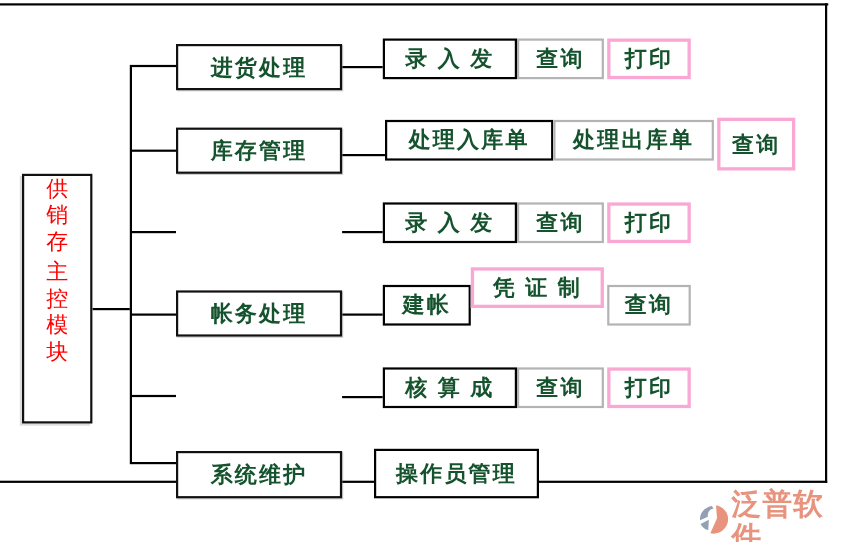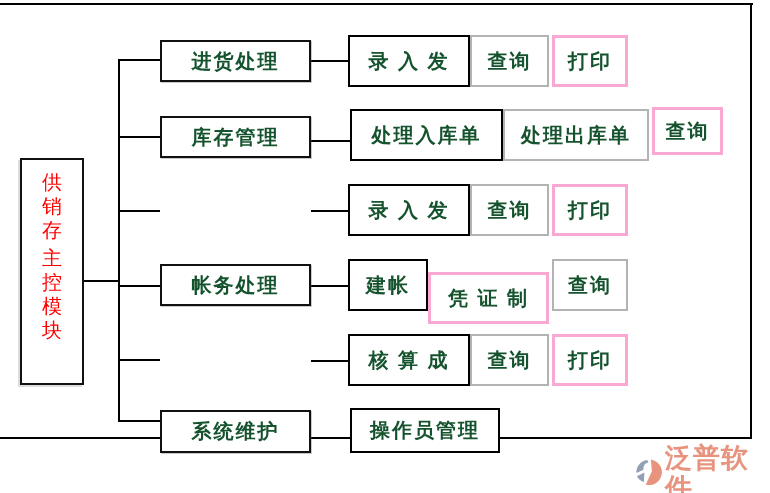--- a/index.html
+++ b/index.html
@@ -18,66 +18,66 @@
   .stub.s1{top:59px}.stub.s2{top:136px}.stub.s3{top:210px}
   .stub.s4{top:285px}.stub.s5{top:359px}.stub.s6{top:420px}
   .link{left:311px;width:37px;height:2px;}
   .link.k1{top:60px}.link.k2{top:140px;width:39px}.link.k3{top:210px}
   .link.k4{top:285px}.link.k5{top:360px}
   
   .root-box{
     position:absolute;left:20px;top:158px;width:64px;height:227px;
     border:2px solid #111;background:#fff;z-index:2;box-sizing:border-box;
     display:flex;flex-direction:column;align-items:center;justify-content:flex-start;
-    padding-top:10px;box-shadow:-2px 2px 0 rgba(120,120,120,.25);
+    box-shadow:-2px 2px 0 rgba(120,120,120,.25);
   }
   .root-text{
     width:24px;color:#fe0000;font-size:20px;line-height:24px;font-weight:400;
     word-break:break-all;text-align:center;
   }
   .root-text.second{margin-top:4px;}
   
   .module{
     position:absolute;left:160px;width:151px;height:42px;background:#fff;z-index:2;
     border:2px solid #111;box-sizing:border-box;display:flex;align-items:center;
     justify-content:center;box-shadow:1px 1px 0 rgba(100,100,100,.35);
   }
   .module.m1{top:40px}.module.m2{top:116px}.module.m3{top:189px}
   .module.m4{top:264px}.module.m5{top:339px}.module.m6{top:410px;height:43px}
   .blue-label{color:#14532d;font-weight:bold;font-size:20px;letter-spacing:2px;white-space:pre;}
   
   .cell{
-    position:absolute;height:52px;background:#fff;z-index:2;box-sizing:border-box;
+    position:absolute;height:37px;background:#fff;z-index:2;box-sizing:border-box;
     display:flex;align-items:center;justify-content:center;
   }
   .b-black{border:2px solid #000;}
   .b-thick{border:3px solid #f9a8d4;}
   .b-gray{border:2px solid #b3b3b3;}
   
   .r1c1{left:348px;top:35px;width:122px}
   .r1c2{left:470px;top:35px;width:79px}
   .r1c3{left:552px;top:35px;width:76px}
   
   .r2c1{left:350px;top:109px;width:153px}
   .r2c2{left:503px;top:109px;width:146px}
   .r2c3{left:652px;top:107px;width:71px;height:48px}
   
   .r3c1{left:348px;top:184px;width:122px}
   .r3c2{left:470px;top:184px;width:79px}
   .r3c3{left:552px;top:184px;width:76px}
   
   .r4c1{left:348px;top:259px;width:80px}
-  .r4c2{left:428px;top:272px;width:121px}
+  .r4c2{left:428px;top:243px;width:121px}
   .r4c3{left:552px;top:259px;width:76px}
   
   .r5c1{left:348px;top:334px;width:122px}
   .r5c2{left:470px;top:334px;width:79px}
   .r5c3{left:552px;top:334px;width:76px}
   
-  .r6c1{left:350px;top:408px;width:150px;height:45px}
+  .r6c1{left:340px;top:408px;width:150px;height:45px}
   .r6c2{left:500px;top:408px;width:80px;height:45px}
   
   .logo{position:absolute;left:635px;top:443px;z-index:3;display:flex;flex-direction:column;align-items:center;}
   .logo-row{display:flex;align-items:center;}
   .logo-icon{width:30px;height:32px;margin-right:2px;}
   .logo-title{color:#e8937e;font-size:27px;font-weight:bold;letter-spacing:1px;line-height:30px;}
 </style>
 </head>
 <body>
 

